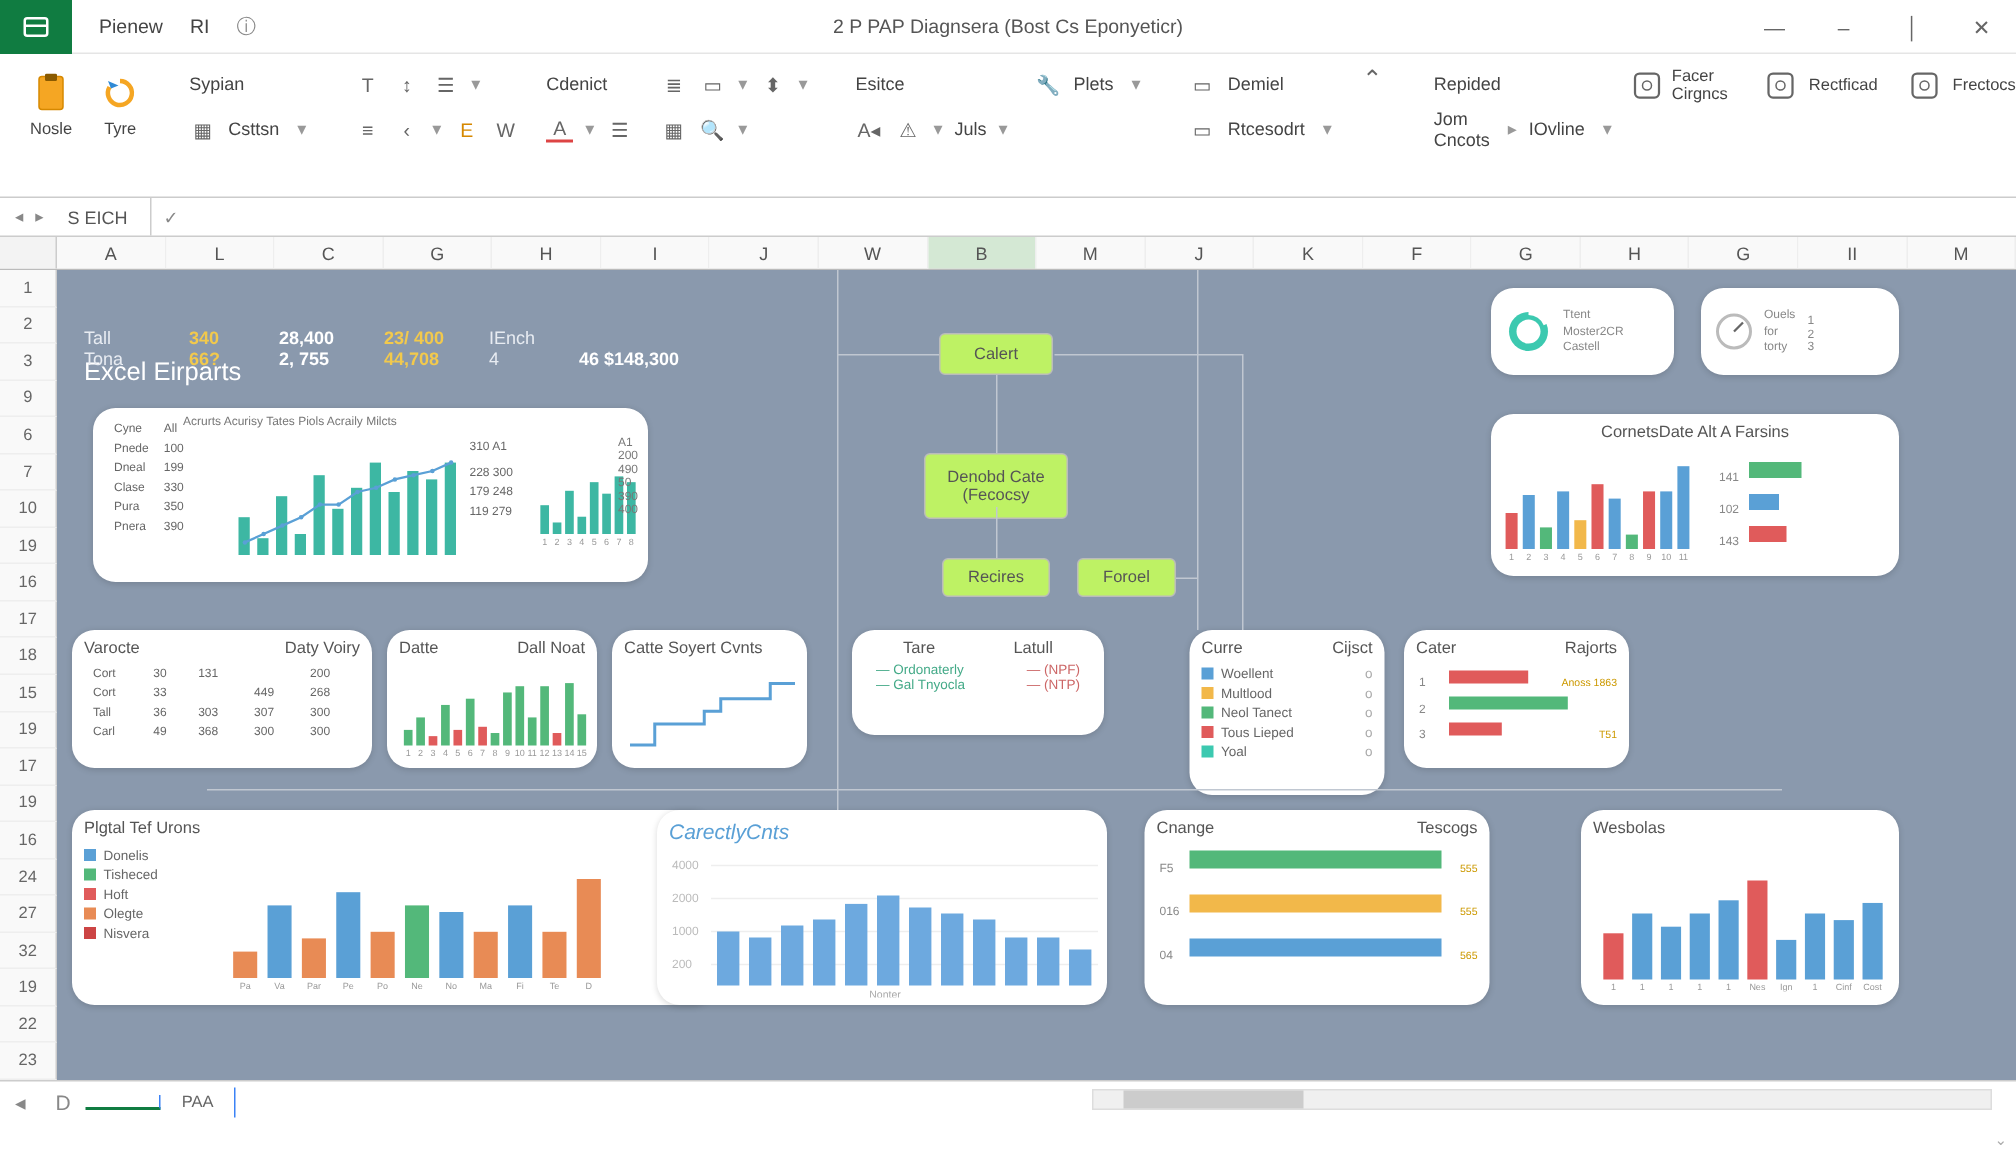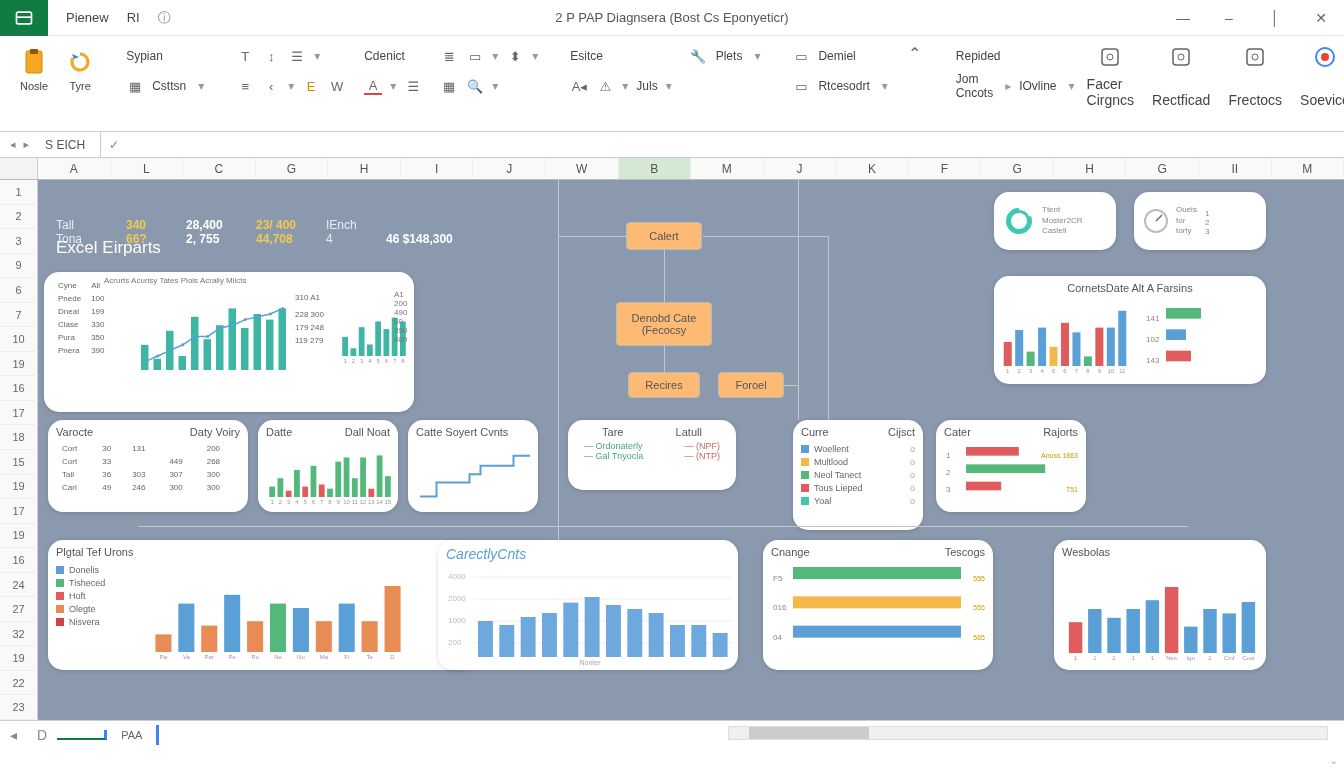--- a/index.html
+++ b/index.html
@@ -16,21 +16,21 @@
 
 
 .ribbon { height: 96px; border-bottom: 1px solid #ccc; padding: 8px 14px 0; display: flex; align-items: flex-start; gap: 6px; }
 .rgroup { display: flex; flex-direction: column; align-items: center; gap: 6px; padding: 0 6px; height: 84px; justify-content: flex-start; }
 .big-item { display: flex; flex-direction: column; align-items: center; gap: 4px; font-size: 11px; color: #444; padding-top: 4px; }
 .big-item .ico { width: 28px; height: 28px; display: flex; align-items: center; justify-content: center; }
 .small-row { display: flex; align-items: center; gap: 8px; font-size: 12px; color: #444; height: 24px; }
 .sep { width: 1px; height: 70px; background: #ddd; margin: 6px 4px 0; }
 .mini { width: 18px; height: 18px; display: inline-flex; align-items: center; justify-content: center; color: #666; font-size: 13px; }
 .right-ribbon { margin-left: auto; display: flex; gap: 18px; }
-.ricon { display: flex; flex-direction: column; align-items: center; gap: 6px; font-size: 14px; color: #444; justify-content: space-between; }
+.ricon { display: flex; flex-direction: row; align-items: center; gap: 6px; font-size: 11px; color: #444; }
 .ricon .ico { width: 26px; height: 26px; display: flex; align-items: center; justify-content: center; }
 
 
 .formula-bar { height: 26px; border-bottom: 1px solid #ccc; display: flex; align-items: center; font-size: 12px; color: #555; }
 .nav-arrows { display: flex; gap: 8px; padding: 0 10px; font-size: 11px; color: #888; }
 .name-box { width: 62px; padding: 0 6px; border-right: 1px solid #ccc; height: 100%; display: flex; align-items: center; }
 .fx { padding: 0 8px; color: #888; }
 
 
 .col-headers { height: 22px; display: flex; border-bottom: 1px solid #bbb; }
@@ -39,41 +39,41 @@
 .colh.active { background: #d4e8d4; }
 
 
 .sheet-body { display: flex; height: 540px; position: relative; }
 .row-headers { width: 38px; display: flex; flex-direction: column; background: #f9f9f9; }
 .rowh { flex: 1; text-align: center; font-size: 11px; color: #666; border-right: 1px solid #ccc; border-bottom: 1px solid #eee; display: flex; align-items: center; justify-content: center; }
 .canvas { flex: 1; background: #8a99ad; position: relative; padding: 10px 14px; }
 
 
 .card { position: absolute; background: #fff; border-radius: 15px; box-shadow: 0 1px 4px rgba(0,0,0,0.15); padding: 6px 8px; }
-.flow-box { position: absolute; background: #fdba74; border: 1px solid #bbb; border-radius: 4px; font-size: 11px; color: #555; display: flex; align-items: center; justify-content: center; text-align: center; padding: 4px 10px; }
+.flow-box { position: absolute; background: #bef264; border: 1px solid #bbb; border-radius: 4px; font-size: 11px; color: #555; display: flex; align-items: center; justify-content: center; text-align: center; padding: 4px 10px; }
 
 .dash-title { color: #fff; font-size: 17px; font-weight: 500; position: absolute; top: 10px; left: 18px; margin-top: 48px; }
 .metric-row { position: absolute; top: 38px; left: 18px; display: grid; grid-template-columns: 70px 60px 70px 70px 60px 80px; gap: 0; font-size: 12px; }
 .metric-row .lbl { color: #e8ecf2; }
 .metric-row .val { color: #f2c94c; font-weight: 600; }
 .metric-row .val2 { color: #fff; font-weight: 600; }
 
 .card-title { font-size: 11px; color: #555; font-weight: 500; margin-bottom: 3px; }
 .mini-table { font-size: 8px; color: #666; }
 .mini-table td { padding: 1px 4px; }
 .legend-item { display: flex; align-items: center; gap: 5px; font-size: 9px; color: #666; margin: 3px 0; }
 .legend-sq { width: 8px; height: 8px; }
 
 .arrow { position: absolute; border-top: 1px solid #c0c7d1; }
 .arrow.v { border-top: none; border-left: 1px solid #c0c7d1; }
 
 
 .tabs { height: 28px; border-top: 1px solid #ccc; display: flex; align-items: center; font-size: 11px; color: #666; }
 .tabs .nav { padding: 0 10px; color: #888; font-size: 14px; }
-.tab { padding: 4px 14px; border-right: 3px solid #3b82f6; }
+.tab { padding: 4px 14px; border-right: 1px solid #3b82f6; }
 .tab.active { border-bottom: 2px solid #107c41; background: #fff; }
 
 
 .hscroll { position: absolute; bottom: 28px; right: 16px; width: 600px; height: 14px; background: #f0f0f0; border: 1px solid #ddd; }
 .hscroll .thumb { position: absolute; left: 20px; width: 120px; height: 100%; background: #ccc; }
 
 
 svg { display: block; }
 </style>
 </head>
@@ -341,21 +341,21 @@
         <div class="lbl">IEnch</div>
         <div class="val2"></div>
         <div class="lbl">Tona</div>
         <div class="val">66?</div>
         <div class="val2">2, 755</div>
         <div class="val">44,708</div>
         <div class="lbl">4</div>
         <div class="val2">46 $148,300</div>
       </div>
 
-    <div class="card" style="top:92px;left:6px;width:370px;height:140px">
+    <div class="card" style="top:92px;left:24px;width:370px;height:116px">
       <table class="mini-table" style="float:left;width:52px">
           <tbody id="cardA-rows-left">
             <tr>
               <td>Cyne</td>
               <td>All</td>
             </tr>
             <tr>
               <td>Pnede</td>
               <td>100</td>
             </tr>
@@ -472,21 +472,21 @@
             <tr>
               <td>Tall</td>
               <td>36</td>
               <td>303</td>
               <td>307</td>
               <td>300</td>
             </tr>
             <tr>
               <td>Carl</td>
               <td>49</td>
-              <td>246</td>
+              <td>368</td>
               <td>300</td>
               <td>300</td>
             </tr>
           </tbody>
         </table>
     </div>
 
     <div class="card" style="top:240px;left:220px;width:140px;height:92px">
       <div style="display:flex;justify-content:space-between">
           <span class="card-title">Datte</span>

